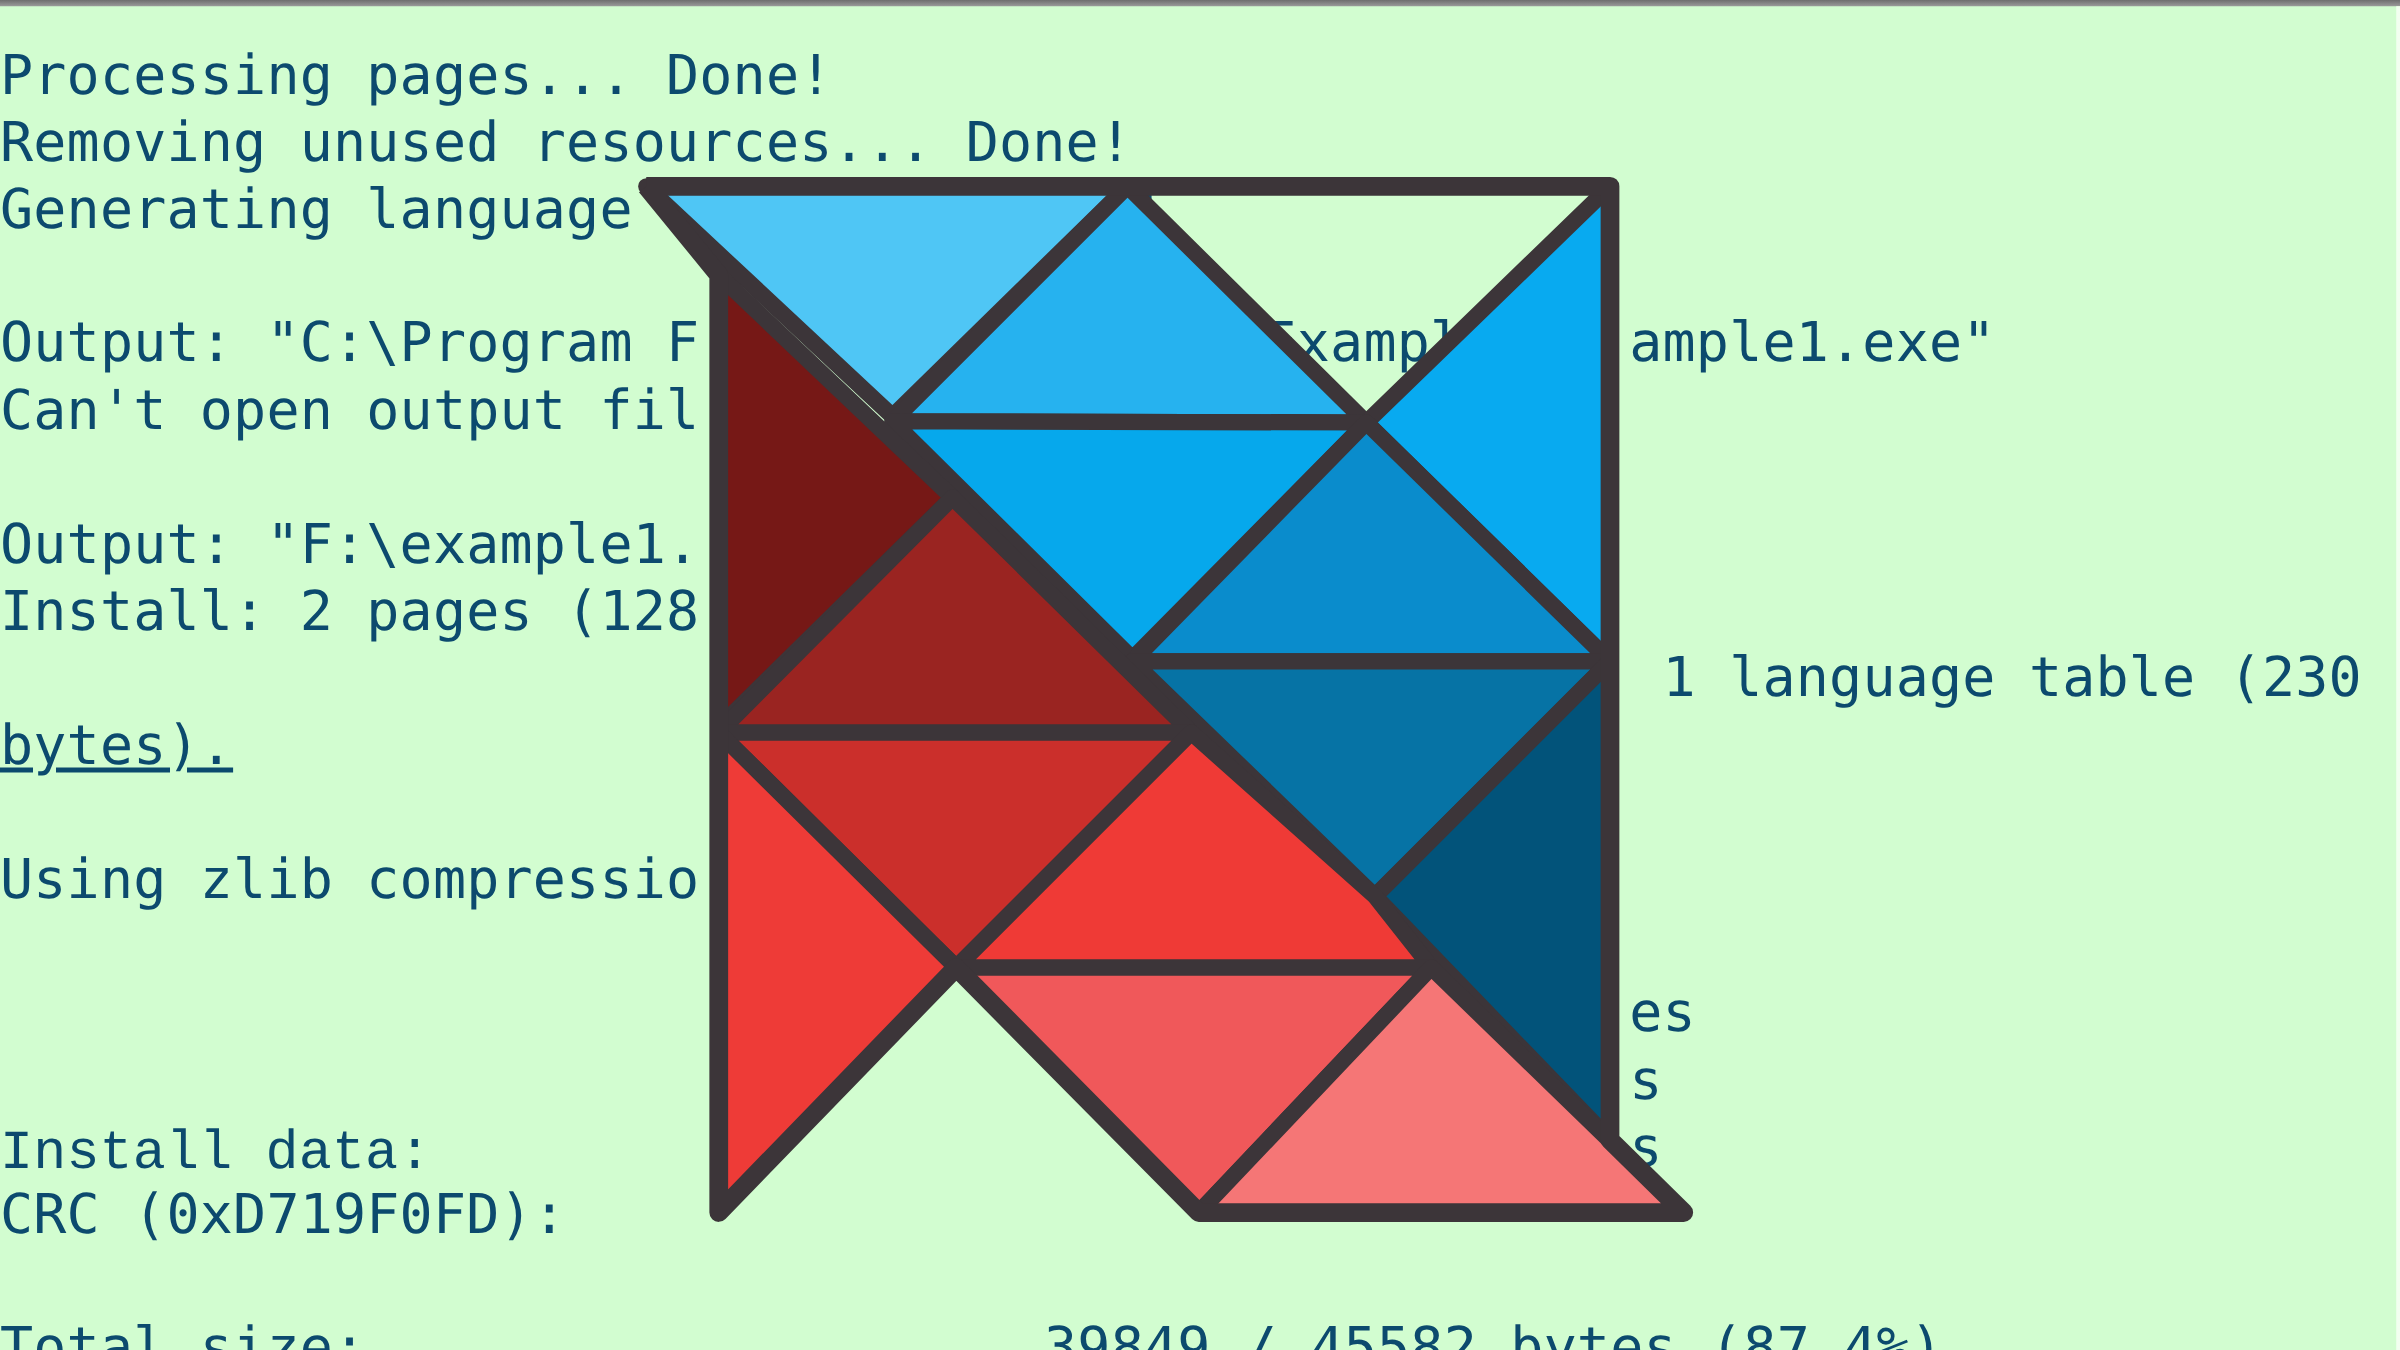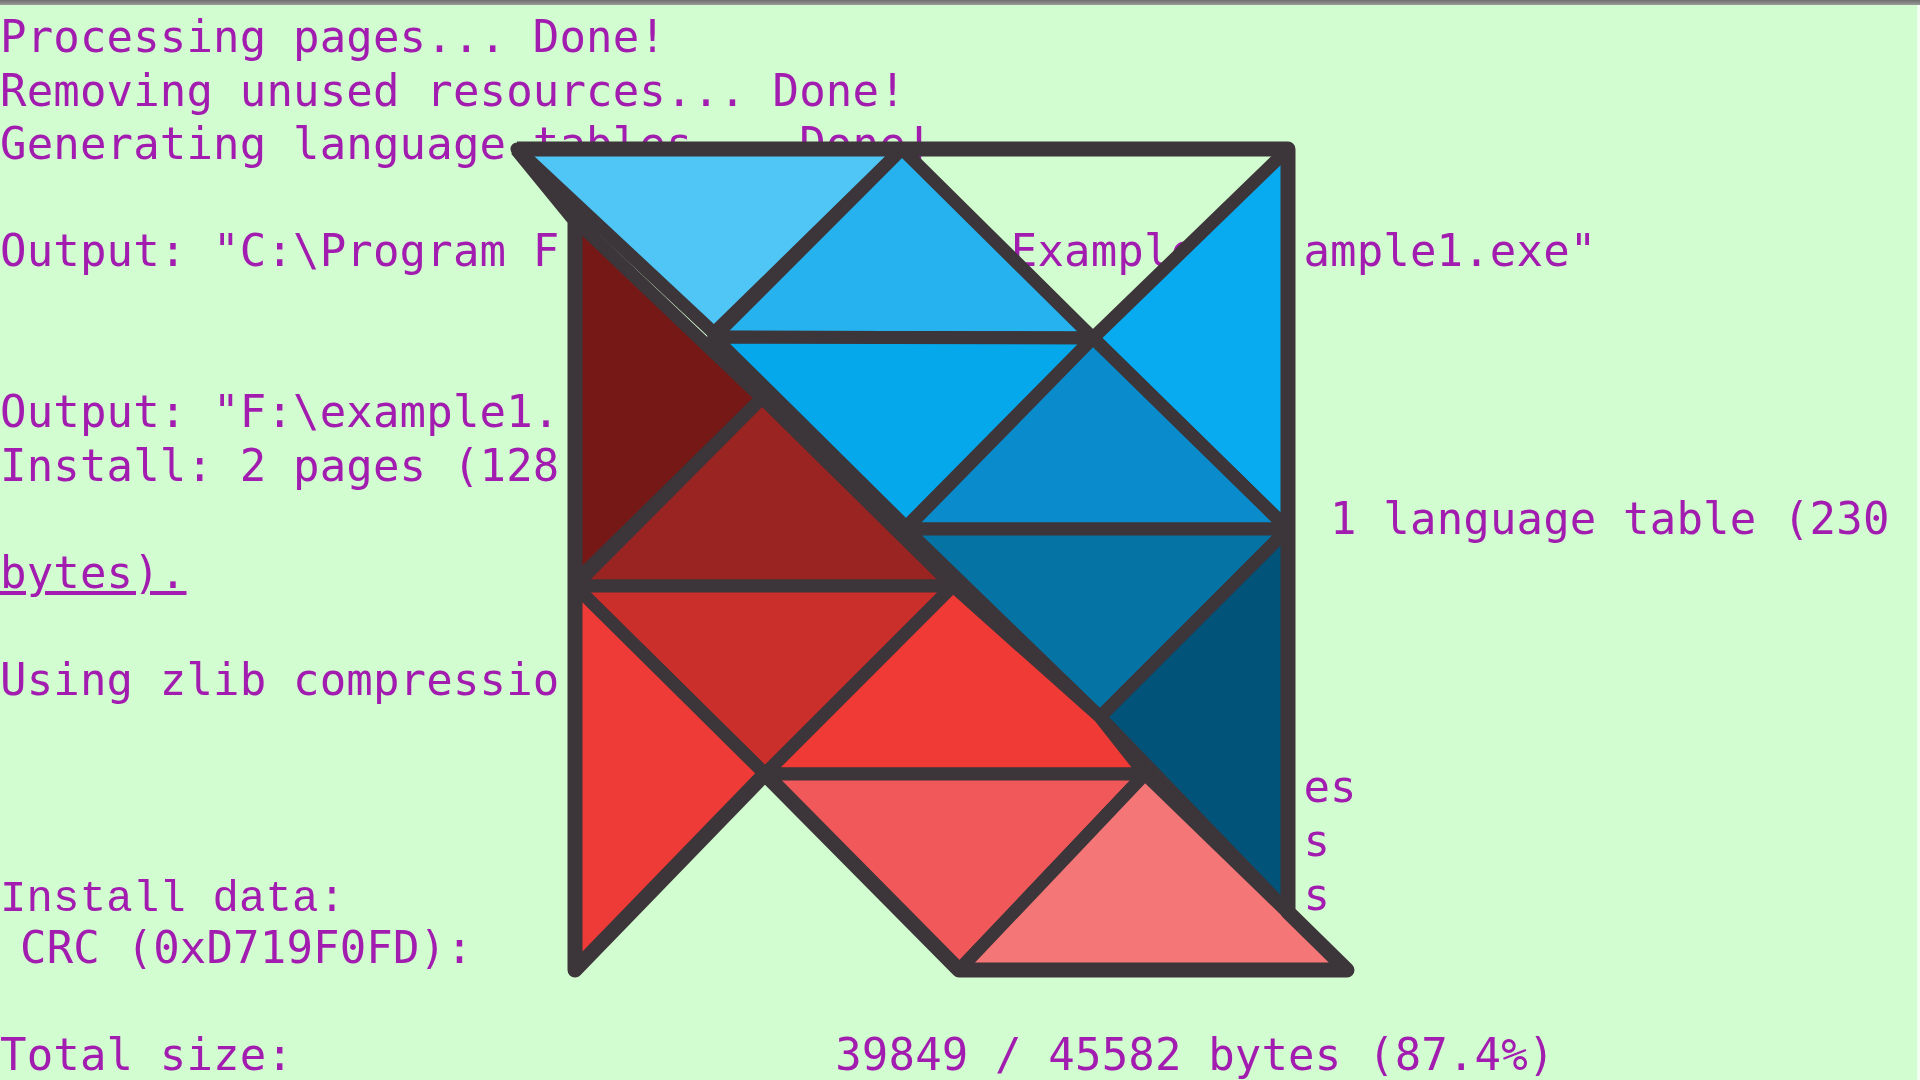--- a/index.html
+++ b/index.html
@@ -38,22 +38,23 @@
     width: 1920px;
     height: 1080px;
   }
   .seg {
     position: absolute;
     white-space: pre;
     font-family: "DejaVu Sans Mono", "Liberation Mono", monospace;
     font-size: 44px;
     line-height: 54px;
     height: 54px;
-    color: #a21caf;
+    color: #0c4a6e;
     letter-spacing: 0.15px;
+    margin-top: 24px;
   }
   #logo {
     position: absolute;
     left: 0;
     top: 0;
     width: 1920px;
     height: 1080px;
     pointer-events: none;
   }
 </style>
@@ -64,30 +65,31 @@
   <div id="top-border"></div>
   <div id="right-edge"></div>
 
   <div id="log">
       <div class="seg" style="left: 0px; top: 10px;">Processing pages... Done!</div>
       <div class="seg" style="left: 0px; top: 63.6px;">Removing unused resources... Done!</div>
       <div class="seg" style="left: 0px; top: 117.2px;">Generating language tables... Done!</div>
       <div class="seg" style="left: 0px; top: 224.4px;">Output: "C:\Program F</div>
       <div class="seg" style="left: 1010.8px; top: 224.4px;">Example</div>
       <div class="seg" style="left: 1303.4px; top: 224.4px;">ample1.exe"</div>
+      <div class="seg" style="left: 0px; top: 278px;">Can't open output fil</div>
       <div class="seg" style="left: 0px; top: 385.2px;">Output: "F:\example1.</div>
       <div class="seg" style="left: 0px; top: 438.8px;">Install: 2 pages (128</div>
       <div class="seg" style="left: 1276.8px; top: 492.4px;">, 1 language table (230</div>
       <div class="seg" style="left: 0px; top: 546px; text-decoration: underline;">bytes).</div>
       <div class="seg" style="left: 0px; top: 653.2px;">Using zlib compressio</div>
       <div class="seg" style="left: 1303.4px; top: 760.4px;">es</div>
       <div class="seg" style="left: 1303.4px; top: 814px;">s</div>
       <div class="seg" style="left: 0px; top: 872px; font-family: Liberation Mono, monospace;">Install data:</div>
       <div class="seg" style="left: 1303.4px; top: 867.6px;">s</div>
-      <div class="seg" style="left: 0px; top: 921.2px; padding-left: 20px;">CRC (0xD719F0FD):</div>
+      <div class="seg" style="left: 0px; top: 921.2px;">CRC (0xD719F0FD):</div>
       <div class="seg" style="left: 0px; top: 1028.4px;">Total size:</div>
       <div class="seg" style="left: 835.24px; top: 1028.4px;">39849 / 45582 bytes (87.4%)</div>
     </div>
 
   <svg id="logo" viewBox="0 0 1920 1080" xmlns="http://www.w3.org/2000/svg">
       <polygon points="517,149 902,149 714,333" fill="#4fc6f5" stroke="#3c3539" stroke-width="13" stroke-linejoin="round"></polygon>
       <polygon points="902,149 1093,338 714,337" fill="#26b2ef" stroke="#3c3539" stroke-width="13" stroke-linejoin="round"></polygon>
       <polygon points="1288,149 1288,529 1093,338" fill="#08aaf0" stroke="#3c3539" stroke-width="13" stroke-linejoin="round"></polygon>
       <polygon points="714,337 1093,338 906,527" fill="#06a8ec" stroke="#3c3539" stroke-width="13" stroke-linejoin="round"></polygon>
       <polygon points="1093,338 1288,529 906,529" fill="#0a8ccc" stroke="#3c3539" stroke-width="13" stroke-linejoin="round"></polygon>

